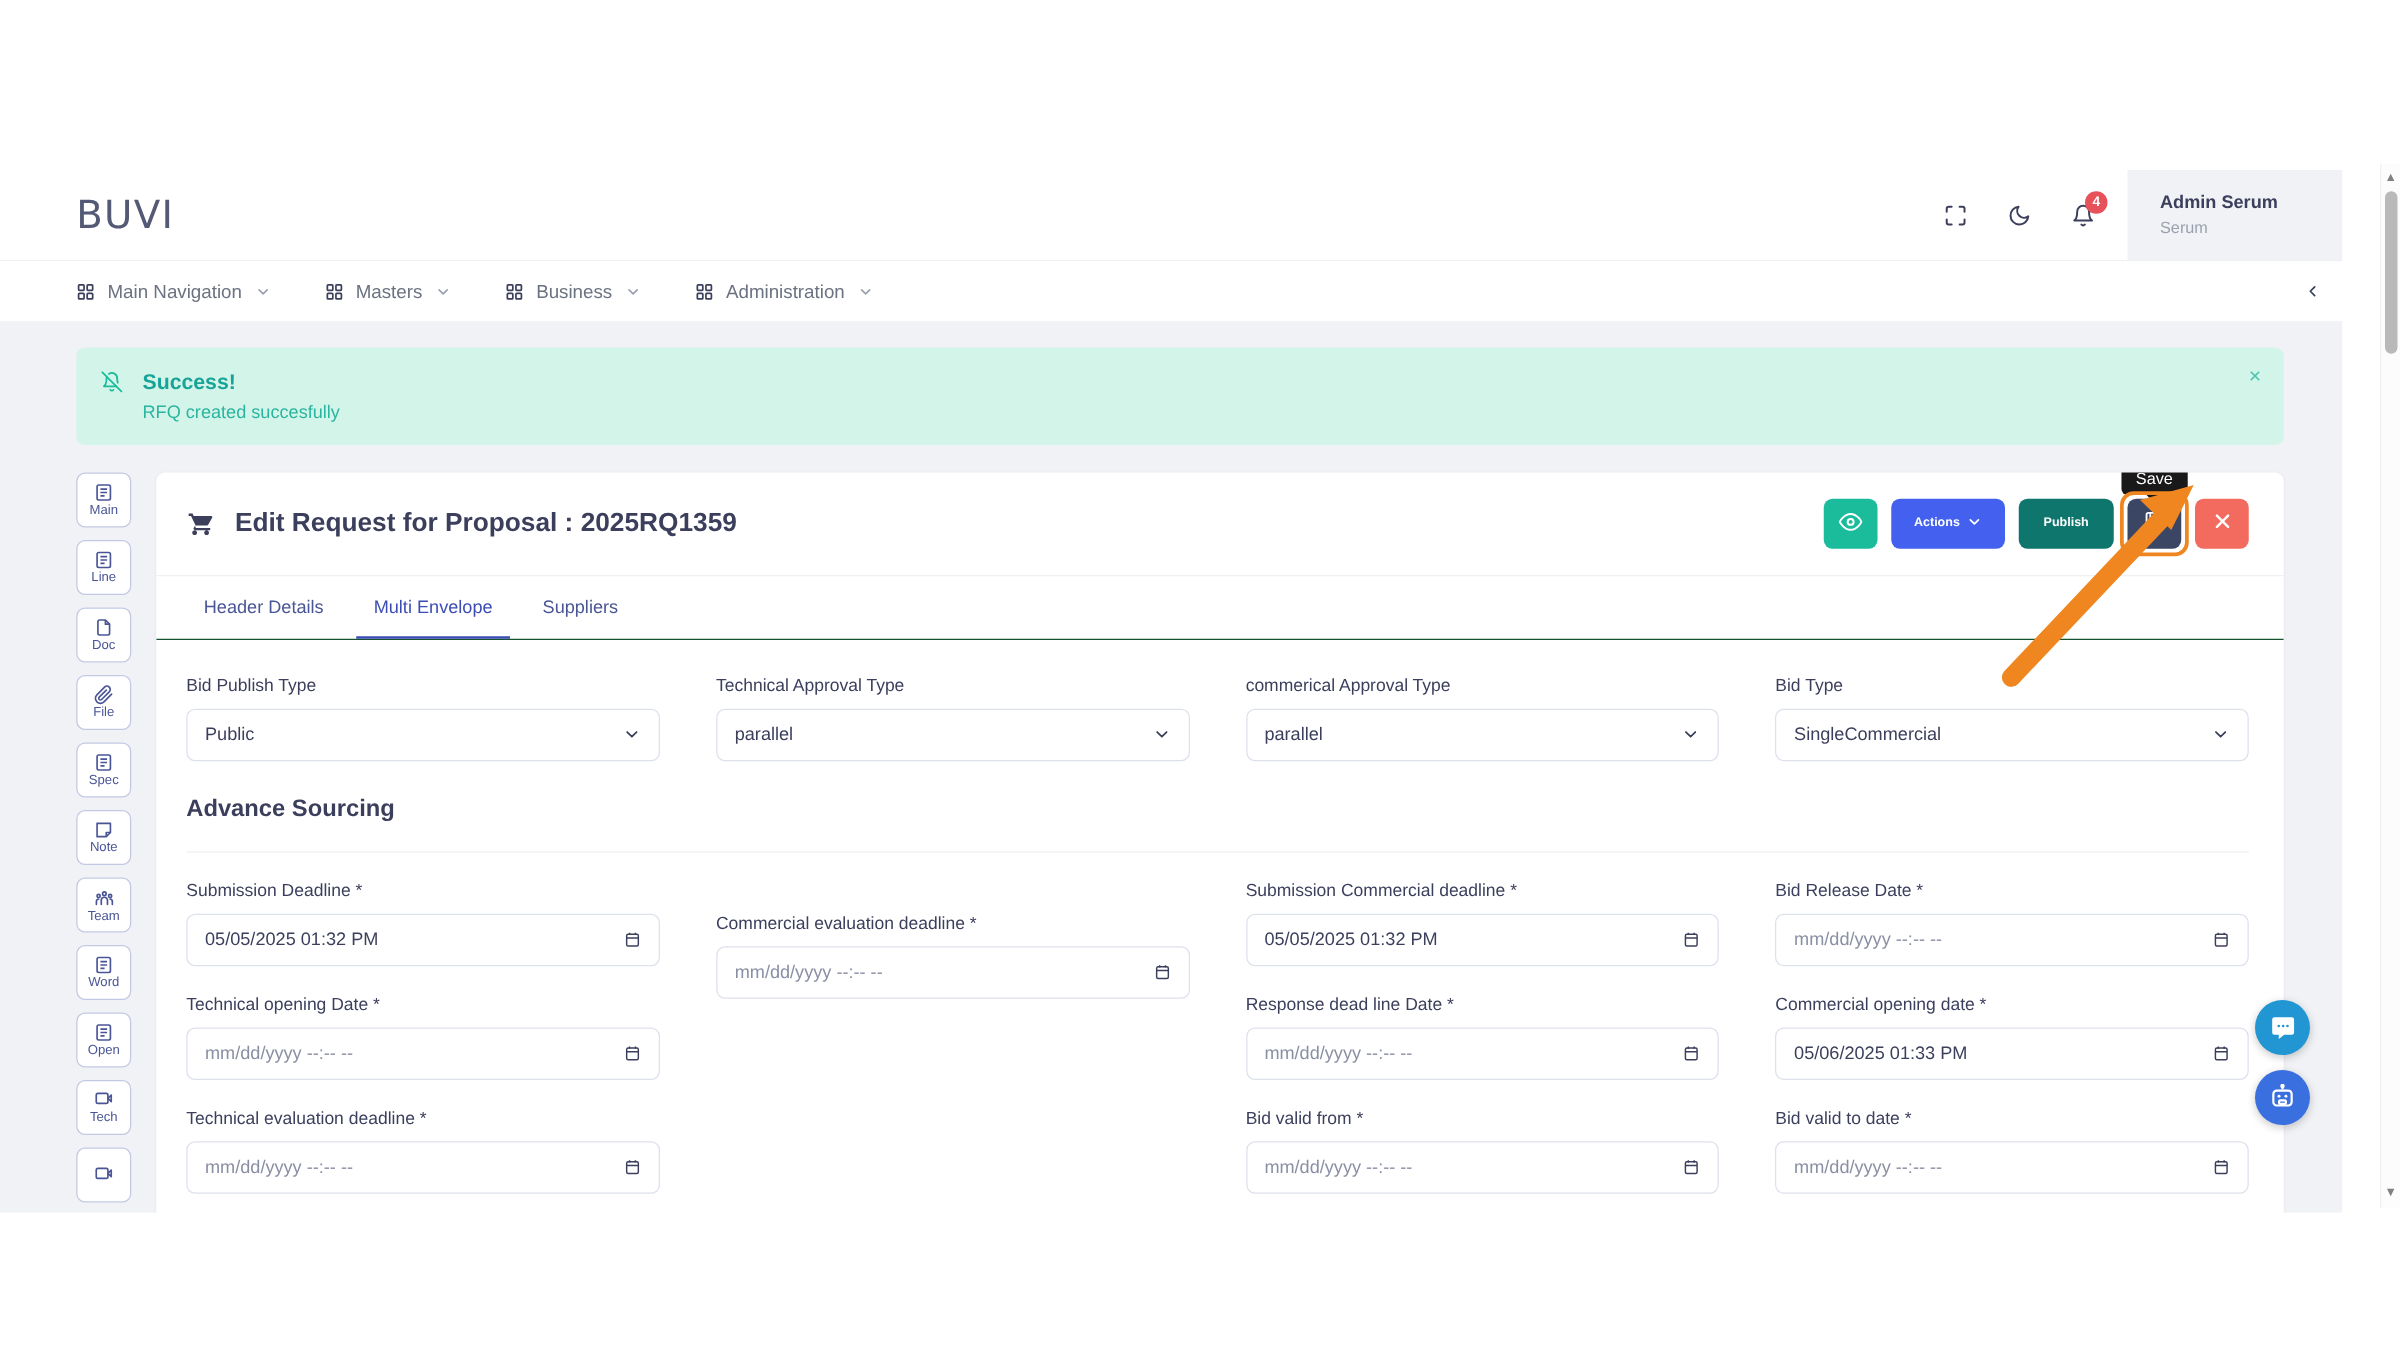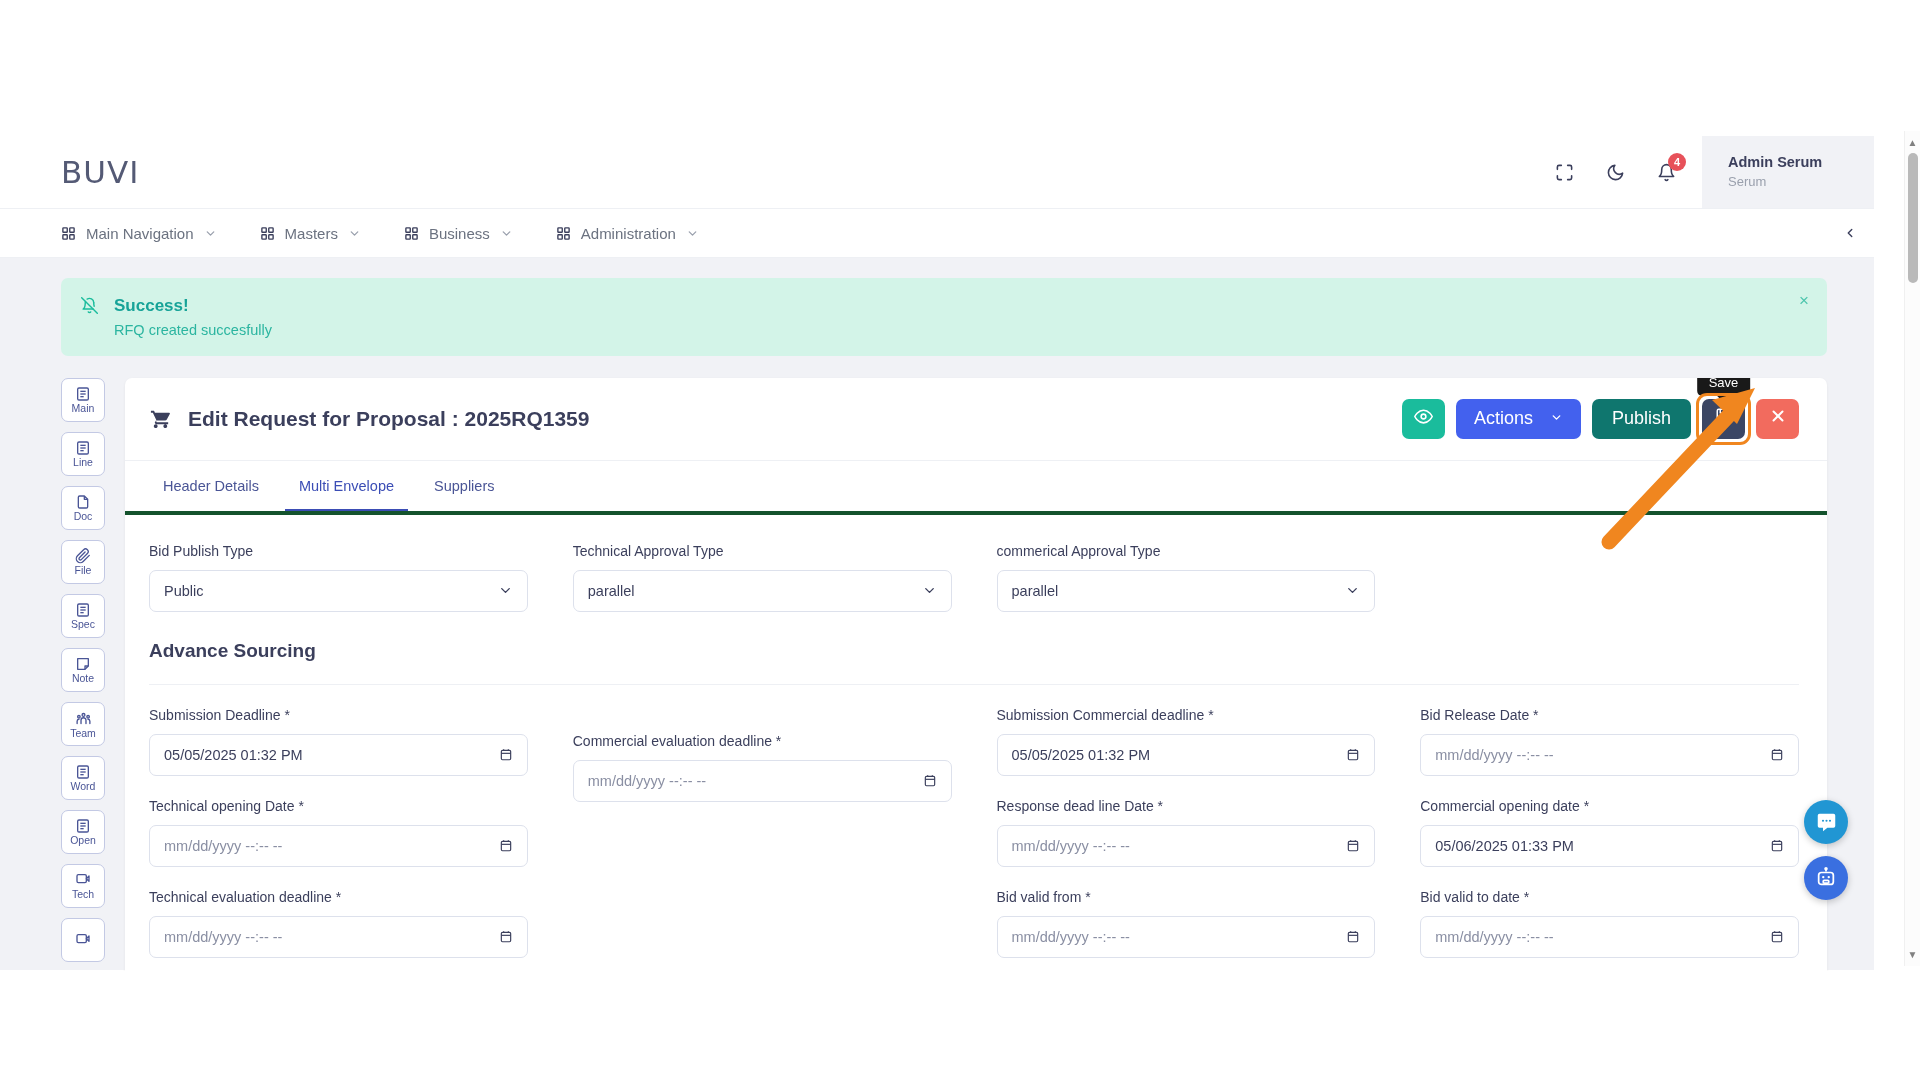--- a/index.html
+++ b/index.html
@@ -146,23 +146,23 @@
     position: relative;
   }
   .card-title {
     display: flex; align-items: center; gap: 16px;
     font-size: 21px; font-weight: 700; color: #3b3f5c;
   }
   .cart-ic { color: #3b3f5c; display: flex; }
   .card-actions { margin-left: auto; display: flex; align-items: center; gap: 11px; position: relative; }
   .btn {
     border: none; border-radius: 7px;
-    font-size: 18px; font-weight: 400;
+    font-size: 10px; font-weight: 700;
     color: #fff; cursor: pointer;
-    display: flex; align-items: center; justify-content: center; gap: 17px;
+    display: flex; align-items: center; justify-content: center; gap: 5px;
     font-family: "Liberation Sans", sans-serif;
   }
   .btn-icon { width: 43px; height: 40px; }
   .btn-eye     { background: #1abc9c; }
   .btn-actions { background: #4361ee; height: 40px; padding: 0 18px; }
   .btn-publish { background: #0f766e; height: 40px; padding: 0 20px; }
   .btn-save    { background: #3b4664; position: relative; }
   .btn-close   { background: #f26b5e; }
 
   .save-wrap { position: relative; display: flex; }
@@ -182,21 +182,21 @@
   }
   .tooltip::after {
     content: ""; position: absolute;
     left: 50%; margin-left: -6px; bottom: -6px;
     border-left: 6px solid transparent;
     border-right: 6px solid transparent;
     border-top: 6px solid #191919;
   }
 
   
-  .tabs { display: flex; gap: 0; padding: 0 24px; border-bottom: 4px solid #14532d; }
+  .tabs { display: flex; gap: 0; padding: 0 24px; border-bottom: 1px solid #14532d; }
   .tab {
     padding: 17px 14px 15px;
     font-size: 14.5px; color: #4a5596;
     cursor: pointer; border-bottom: 2px solid transparent;
     margin-right: 12px; font-weight: 400;
   }
   .tab.active { color: #3b4db5; border-bottom-color: #3b4db5; font-weight: 500; }
 
   
   .form { padding: 28px 28px 0 24px; }
@@ -595,20 +595,31 @@
               <label class="field-label">commerical Approval Type</label>
               <div class="ctl">
                 <span class="val">parallel</span>
                 <span class="caret">
                     <svg width="15" height="15" viewBox="0 0 24 24" fill="none" stroke="currentColor" stroke-width="2.2" stroke-linecap="round" stroke-linejoin="round">
                       <polyline points="6 9 12 15 18 9"></polyline>
                     </svg>
                   </span>
               </div>
             </div>
+            <div class="field">
+              <label class="field-label">Bid Type</label>
+              <div class="ctl">
+                <span class="val">SingleCommercial</span>
+                <span class="caret">
+                    <svg width="15" height="15" viewBox="0 0 24 24" fill="none" stroke="currentColor" stroke-width="2.2" stroke-linecap="round" stroke-linejoin="round">
+                      <polyline points="6 9 12 15 18 9"></polyline>
+                    </svg>
+                  </span>
+              </div>
+            </div>
           </div>
 
           <div class="section-title">Advance Sourcing</div>
           <div class="divider"></div>
 
           <div class="row4">
 
             <div>
               <div class="field">
                 <label class="field-label">Submission Deadline *</label>

